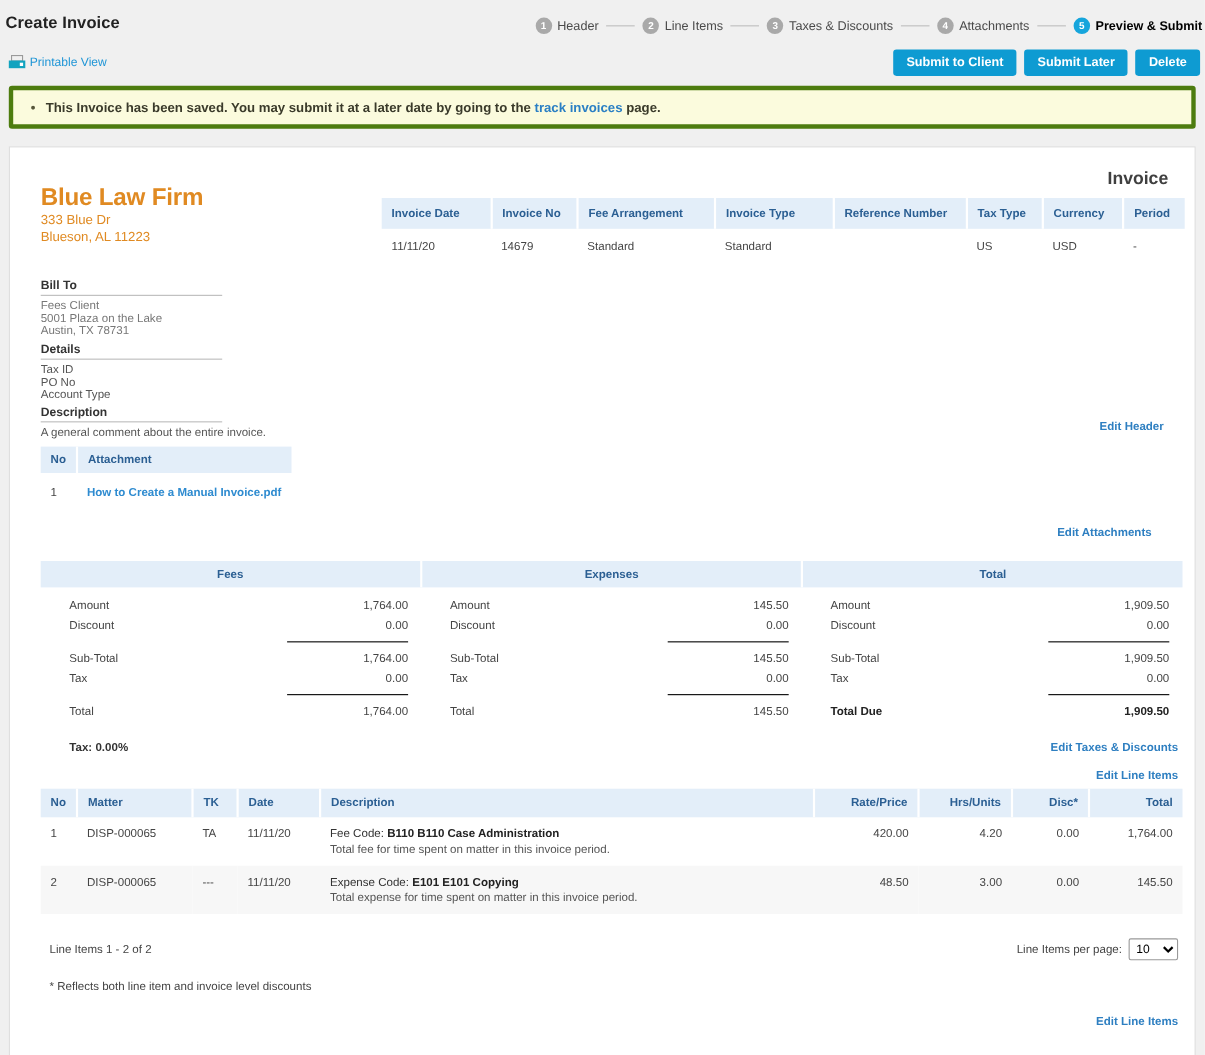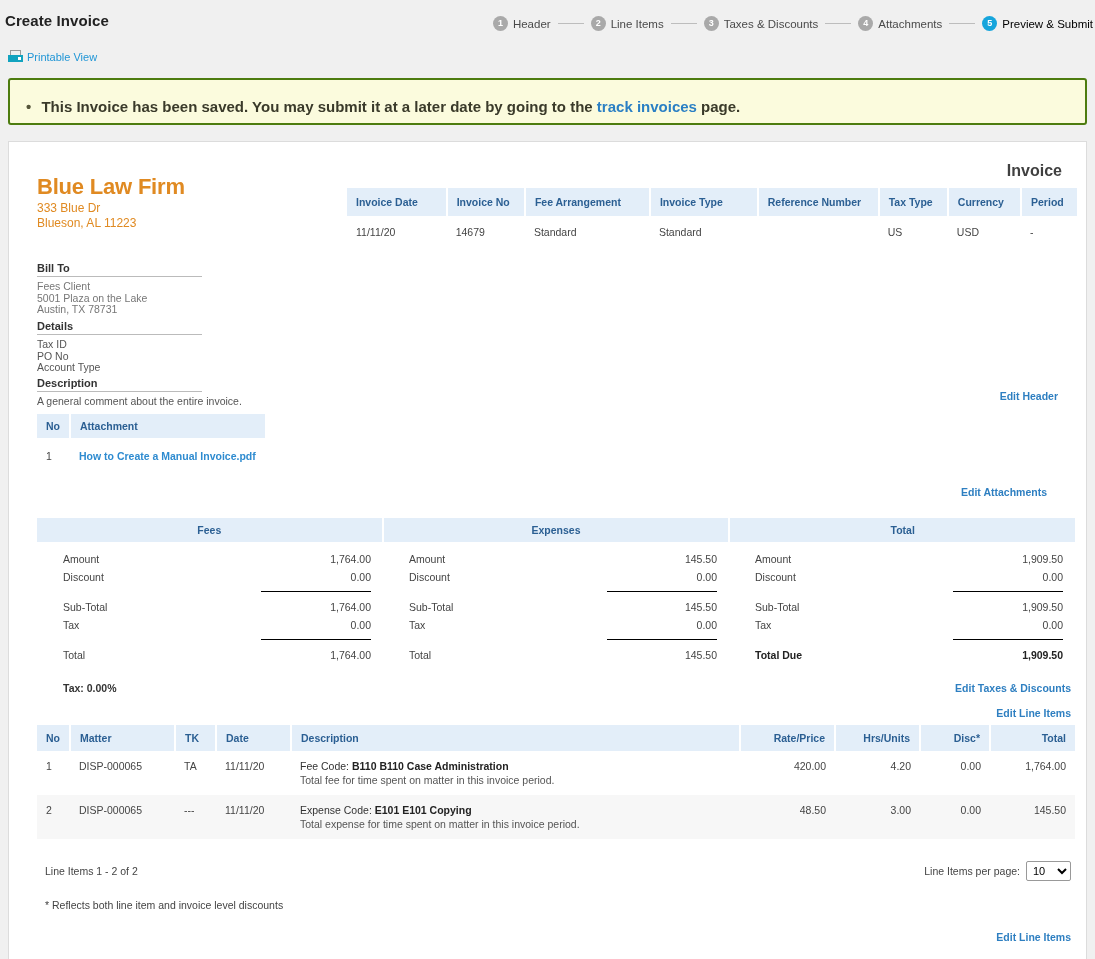--- a/index.html
+++ b/index.html
@@ -38,37 +38,37 @@
   .step { display:flex; align-items:center; gap:5px; }
   .step .num {
     width: 15px; height: 15px; border-radius: 50%;
     background: #a9a9a9; color: #fff;
     font-size: 9px; font-weight: bold;
     display:flex; align-items:center; justify-content:center;
     line-height: 1;
   }
   .step.active .num { background: #16a5dc; }
   .step .lbl { color: #4a4a4a; }
-  .step.active .lbl { color: #000; font-weight: normal; }
+  .step.active .lbl { color: #000; font-weight: bold; }
   .step-sep { width: 26px; height:1px; background:#bdbdbd; margin: 0 7px; }
 
   
   .actions { position:absolute; right: 4px; top: 45px; display:flex; gap:7px; }
   .btn {
     background: #0e9bd2; color:#fff; border:none; border-radius: 3px;
     font-family:"Liberation Sans", sans-serif;
     font-size: 11.5px; font-weight: bold;
     padding: 6px 12px; cursor: pointer;
   }
 
   
   .notice {
-    margin: 0 8px; background: #fbfbdd; border:2px solid #4d7c0f;
-    border-radius: 3px; padding: 18px 10px 8px 16px;
-    font-size: 15px; font-weight: bold; color:#3a3a2a;
+    margin: 0 8px; background: #fbfbdd; border:4px solid #4d7c0f;
+    border-radius: 3px; padding: 9px 10px 8px 16px;
+    font-size: 12px; font-weight: bold; color:#3a3a2a;
   }
   .notice .bullet { color:#55553a; margin-right:6px; }
   .notice a { color:#2a7fc4; text-decoration: none; }
 
   
   .card {
     margin: 16px 8px 0 8px; background:#fff; border:1px solid #dcdcdc;
     min-height: 830px; position: relative; padding: 0 28px 20px 28px;
   }
 
@@ -193,20 +193,25 @@
         <span class="num">4</span>
         <span class="lbl">Attachments</span>
       </div>
       <span class="step-sep"></span>
       <div class="step active">
         <span class="num">5</span>
         <span class="lbl">Preview &amp; Submit</span>
       </div>
     </div>
 
+    <div class="actions">
+      <button class="btn">Submit to Client</button>
+      <button class="btn">Submit Later</button>
+      <button class="btn">Delete</button>
+    </div>
   </div>
 
   <div class="notice">
     <span class="bullet">•</span>
     <span>This Invoice has been saved. You may submit it at a later date by going to the</span>
     <a href="#">track invoices</a>
     <span>page.</span>
   </div>
 
   <div class="card">

